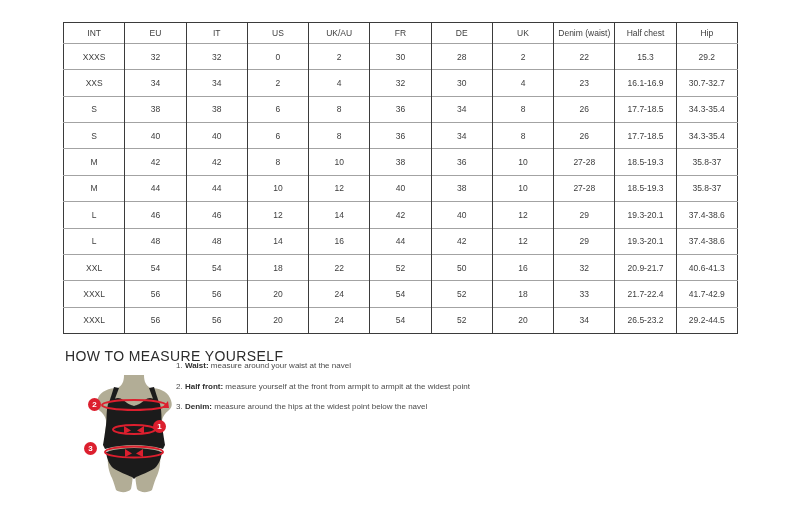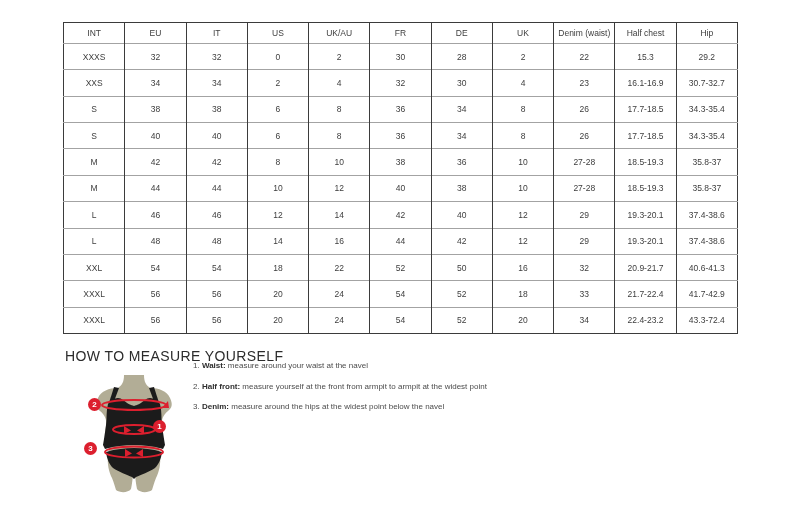--- a/index.html
+++ b/index.html
@@ -74,21 +74,21 @@
     align-items: center;
     justify-content: center;
     line-height: 1;
   }
   .badge-2 { left: 10px; top: 26px; }
   .badge-1 { left: 75px; top: 48px; }
   .badge-3 { left: 6px;  top: 70px; }
 
   .measure-steps {
     position: absolute;
-    left: 128px; top: 13px;
+    left: 111px; top: 13px;
     list-style: none;
   }
   .measure-steps li {
     font-size: 8px;
     color: #4c4c4c;
     margin-bottom: 11.5px;
     white-space: nowrap;
   }
   .measure-steps li b { color: #2e2e2e; }
 </style>
@@ -246,22 +246,22 @@
         <tr>
           <td>XXXL</td>
           <td>56</td>
           <td>56</td>
           <td>20</td>
           <td>24</td>
           <td>54</td>
           <td>52</td>
           <td>20</td>
           <td>34</td>
-          <td>22.4-23.2</td>
-          <td>43.3-72.4</td>
+          <td>26.5-23.2</td>
+          <td>29.2-44.5</td>
         </tr>
       </tbody>
   </table>
 </div>
 
 <div class="measure">
   <div class="measure-heading">HOW TO MEASURE YOURSELF</div>
 
   <div class="illustration">
     <svg viewBox="0 0 112 138" aria-hidden="true">

